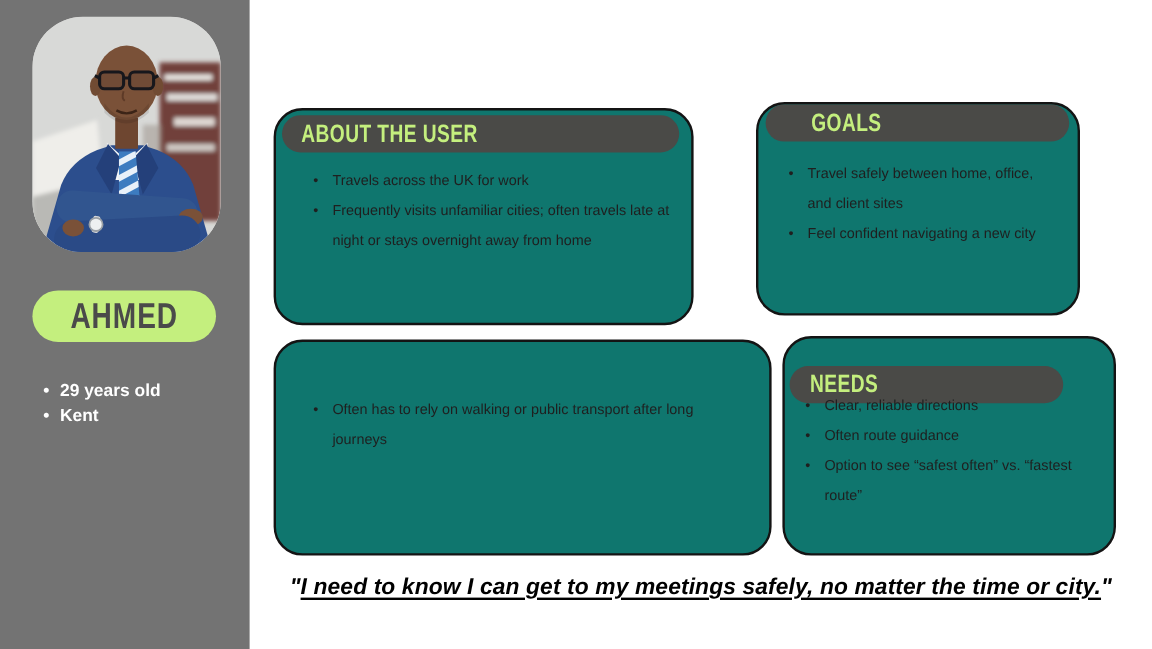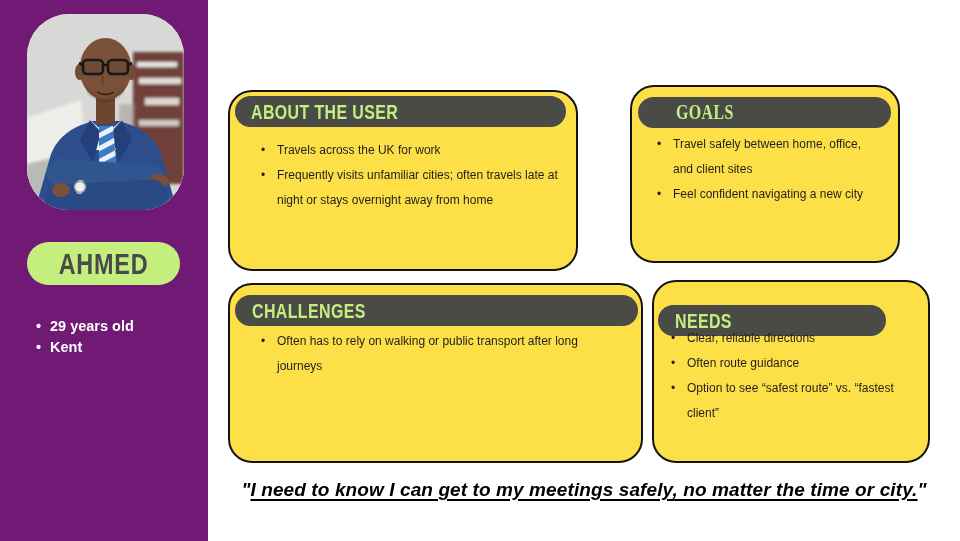--- a/index.html
+++ b/index.html
@@ -8,21 +8,21 @@
     --ink:#1f1f1f;
     --border:#141414;
   }
   *{margin:0;padding:0;box-sizing:border-box;}
   html,body{background:#fff;}
   #stage{
     position:relative;width:960px;height:541px;background:#ffffff;
     overflow:hidden;font-family:"Liberation Sans",sans-serif;
   }
   
-  .sidebar{position:absolute;left:0;top:0;width:208px;height:541px;background:#701a75;text-decoration:underline;}
+  .sidebar{position:absolute;left:0;top:0;width:208px;height:541px;background:#737373;text-decoration:underline;}
   .photo{
     position:absolute;left:27px;top:14px;width:157px;height:196px;
     border-radius:42px;overflow:hidden;background:#d8d9d7;
   }
   .photo svg{display:block;width:100%;height:100%;}
   .name-pill{
     position:absolute;left:27px;top:242px;width:153px;height:43px;
     background:var(--green);border-radius:22px;
     display:flex;align-items:center;justify-content:center;
   }
@@ -31,33 +31,33 @@
     transform:scaleX(0.78);transform-origin:center center;white-space:nowrap;
   }
   .profile-list{
     position:absolute;left:36px;top:316px;list-style:none;
     color:#fff;font-weight:700;font-size:14.5px;line-height:20.5px;
   }
   .profile-list li{position:relative;padding-left:14px;white-space:nowrap;}
   .profile-list li::before{content:"•";position:absolute;left:0;top:0;}
   
   .card{
-    position:absolute;background:#fde047;border:2px solid var(--border);
+    position:absolute;background:#0f766e;border:2px solid var(--border);
     border-radius:24px;
   }
   .card-about{left:228px;top:90px;width:350px;height:181px;}
   .card-goals{left:630px;top:85px;width:270px;height:178px;}
   .card-challenges{left:228px;top:283px;width:415px;height:180px;}
   .card-needs{left:652px;top:280px;width:278px;height:183px;}
   .pill{
     position:absolute;height:31px;background:var(--pill-gray);
     border-radius:16px;display:flex;align-items:center;overflow:hidden;
   }
   .card-about .pill{left:5px;top:4px;width:331px;padding-left:16px;}
-  .card-goals .pill{left:6px;top:10px;width:253px;padding-left:38px;font-family:Liberation Serif, serif;}
+  .card-goals .pill{left:6px;top:0;width:253px;padding-left:38px;}
   .card-challenges .pill{left:5px;top:10px;width:403px;padding-left:17px;}
   .card-needs .pill{left:4px;top:11px;width:228px;padding-left:17px;margin-top:12px;}
   .pill .condensed{
     color:var(--green);font-weight:700;font-size:21px;letter-spacing:.5px;
     transform:scaleX(0.76);transform-origin:left center;white-space:nowrap;
   }
   .bullets{
     position:absolute;list-style:none;font-size:12px;line-height:25px;
     color:var(--ink);
   }
@@ -178,36 +178,33 @@
     <div class="pill">
       <span class="condensed">GOALS</span>
     </div>
     <ul class="bullets">
         <li>Travel safely between home, office, and client sites</li>
         <li>Feel confident navigating a new city</li>
       </ul>
   </div>
 
   <div class="card card-challenges">
-    <div class="pill">
-      <span class="condensed">CHALLENGES</span>
-    </div>
     <ul class="bullets">
         <li>Often has to rely on walking or public transport after long journeys</li>
       </ul>
   </div>
 
   <div class="card card-needs">
     <div class="pill">
       <span class="condensed">NEEDS</span>
     </div>
     <ul class="bullets">
         <li>Clear, reliable directions</li>
         <li>Often route guidance</li>
-        <li>Option to see “safest route” vs. “fastest client”</li>
+        <li>Option to see “safest often” vs. “fastest route”</li>
       </ul>
   </div>
 
   <div class="quote">
     <span>"</span><span class="inner">I need to know I can get to my meetings safely, no matter the time or city.</span><span>"</span>
   </div>
 
 </div>
 
 </body></html>

